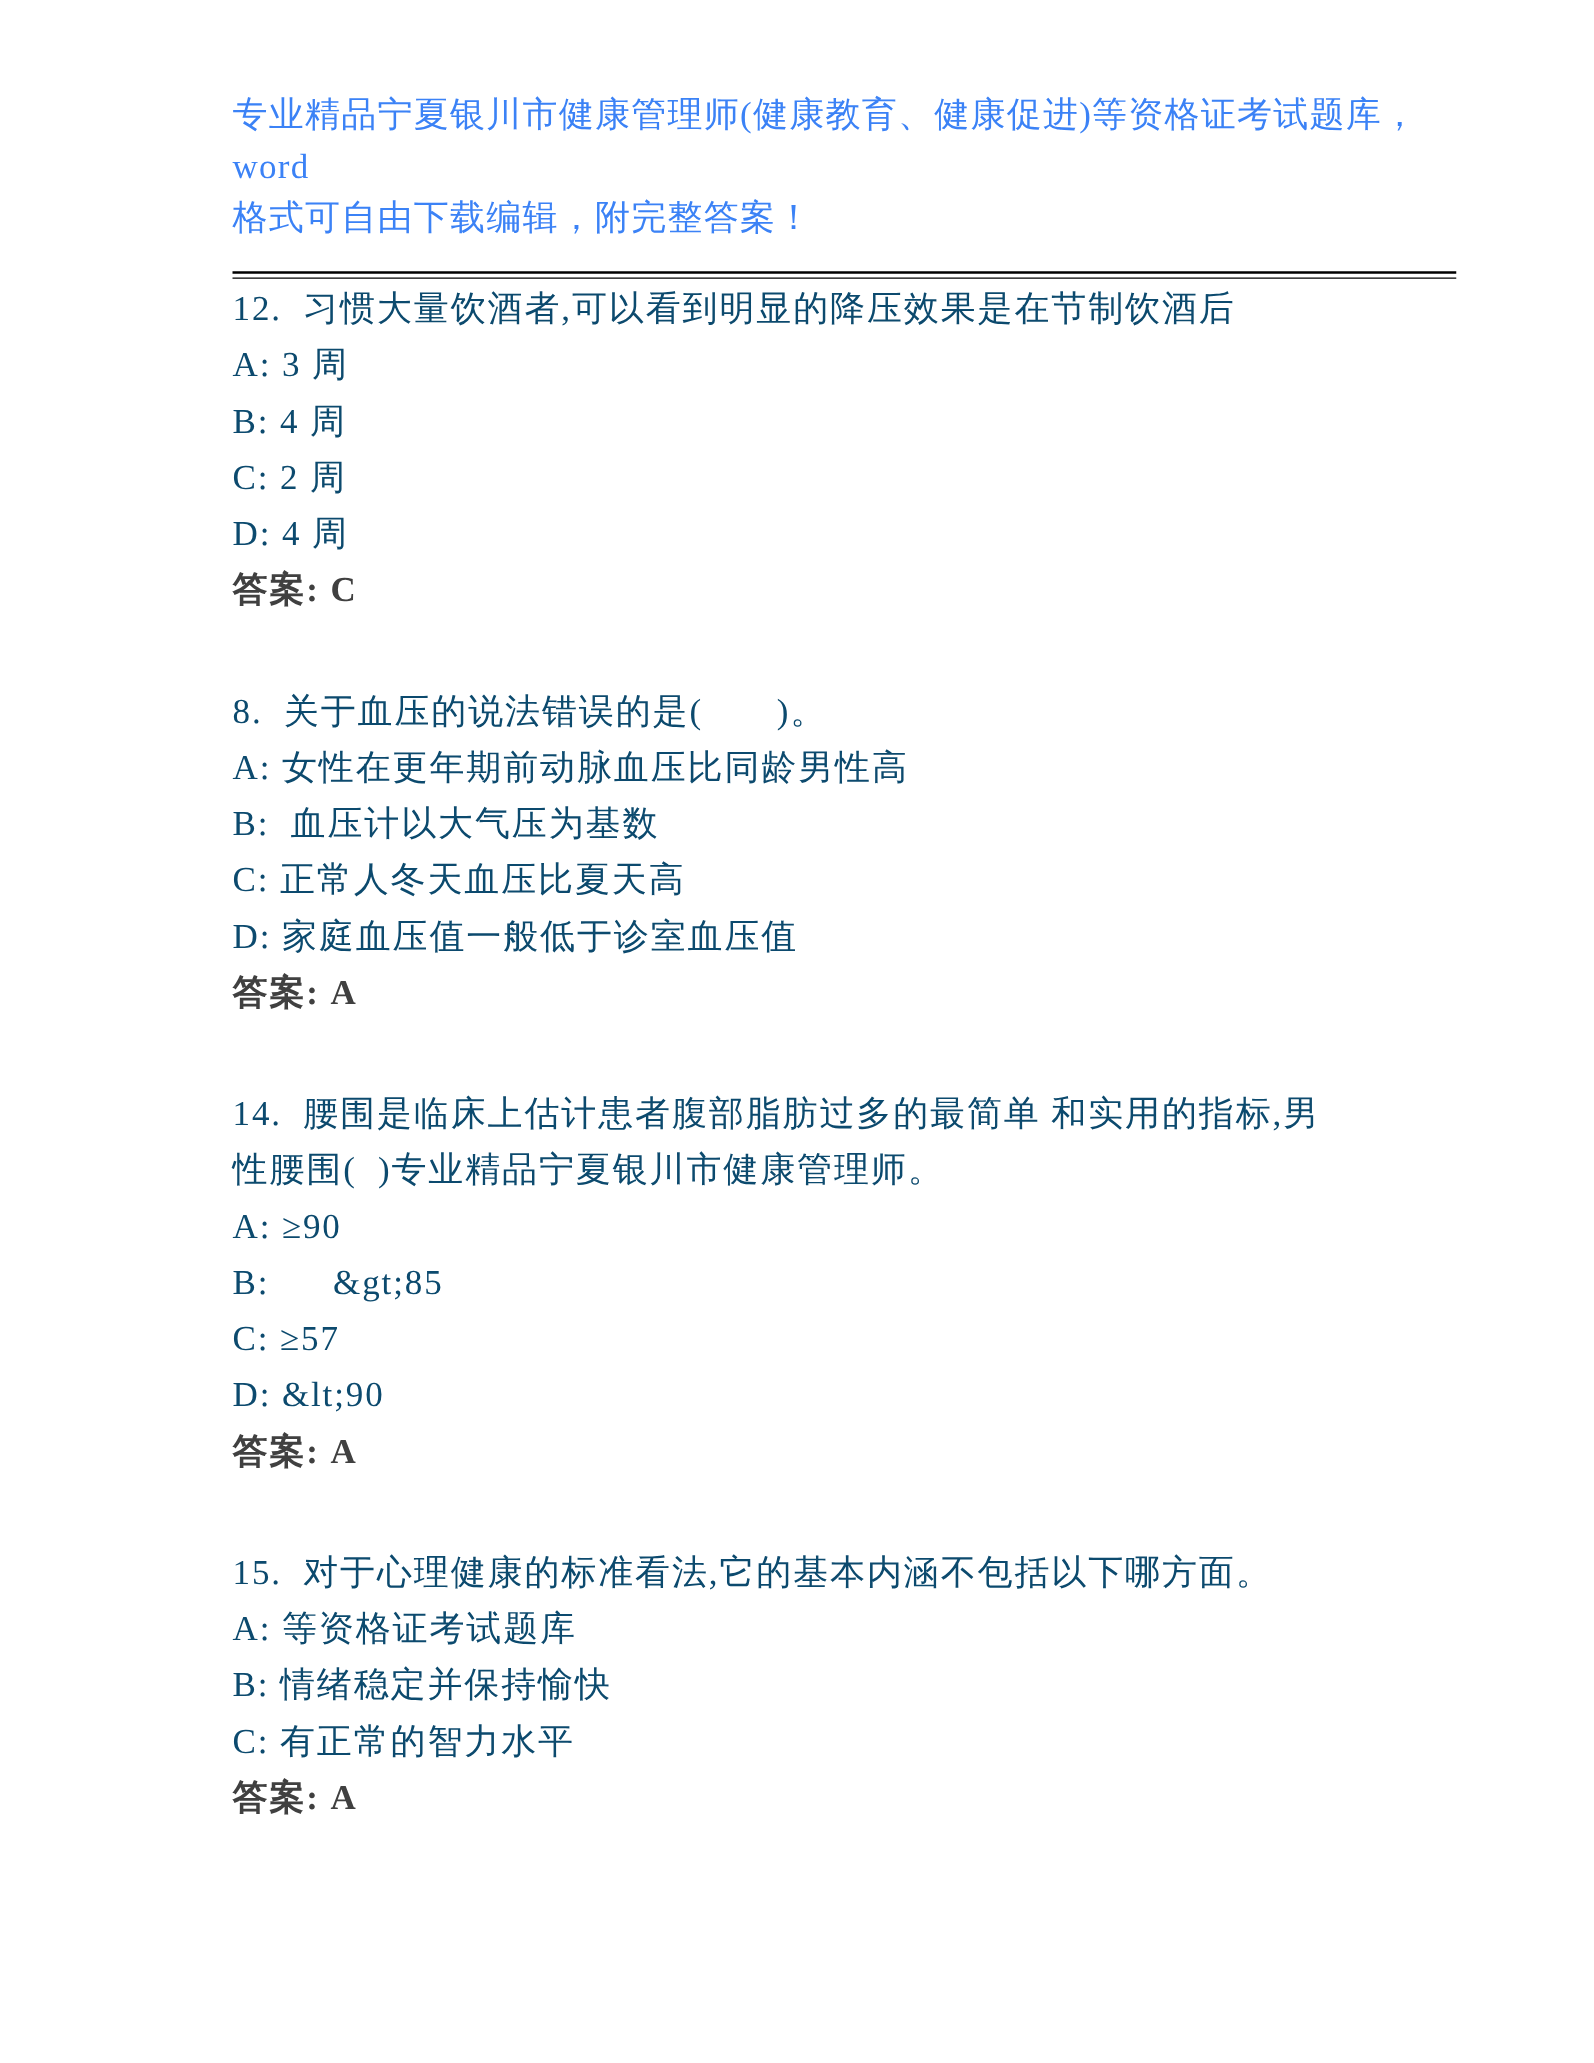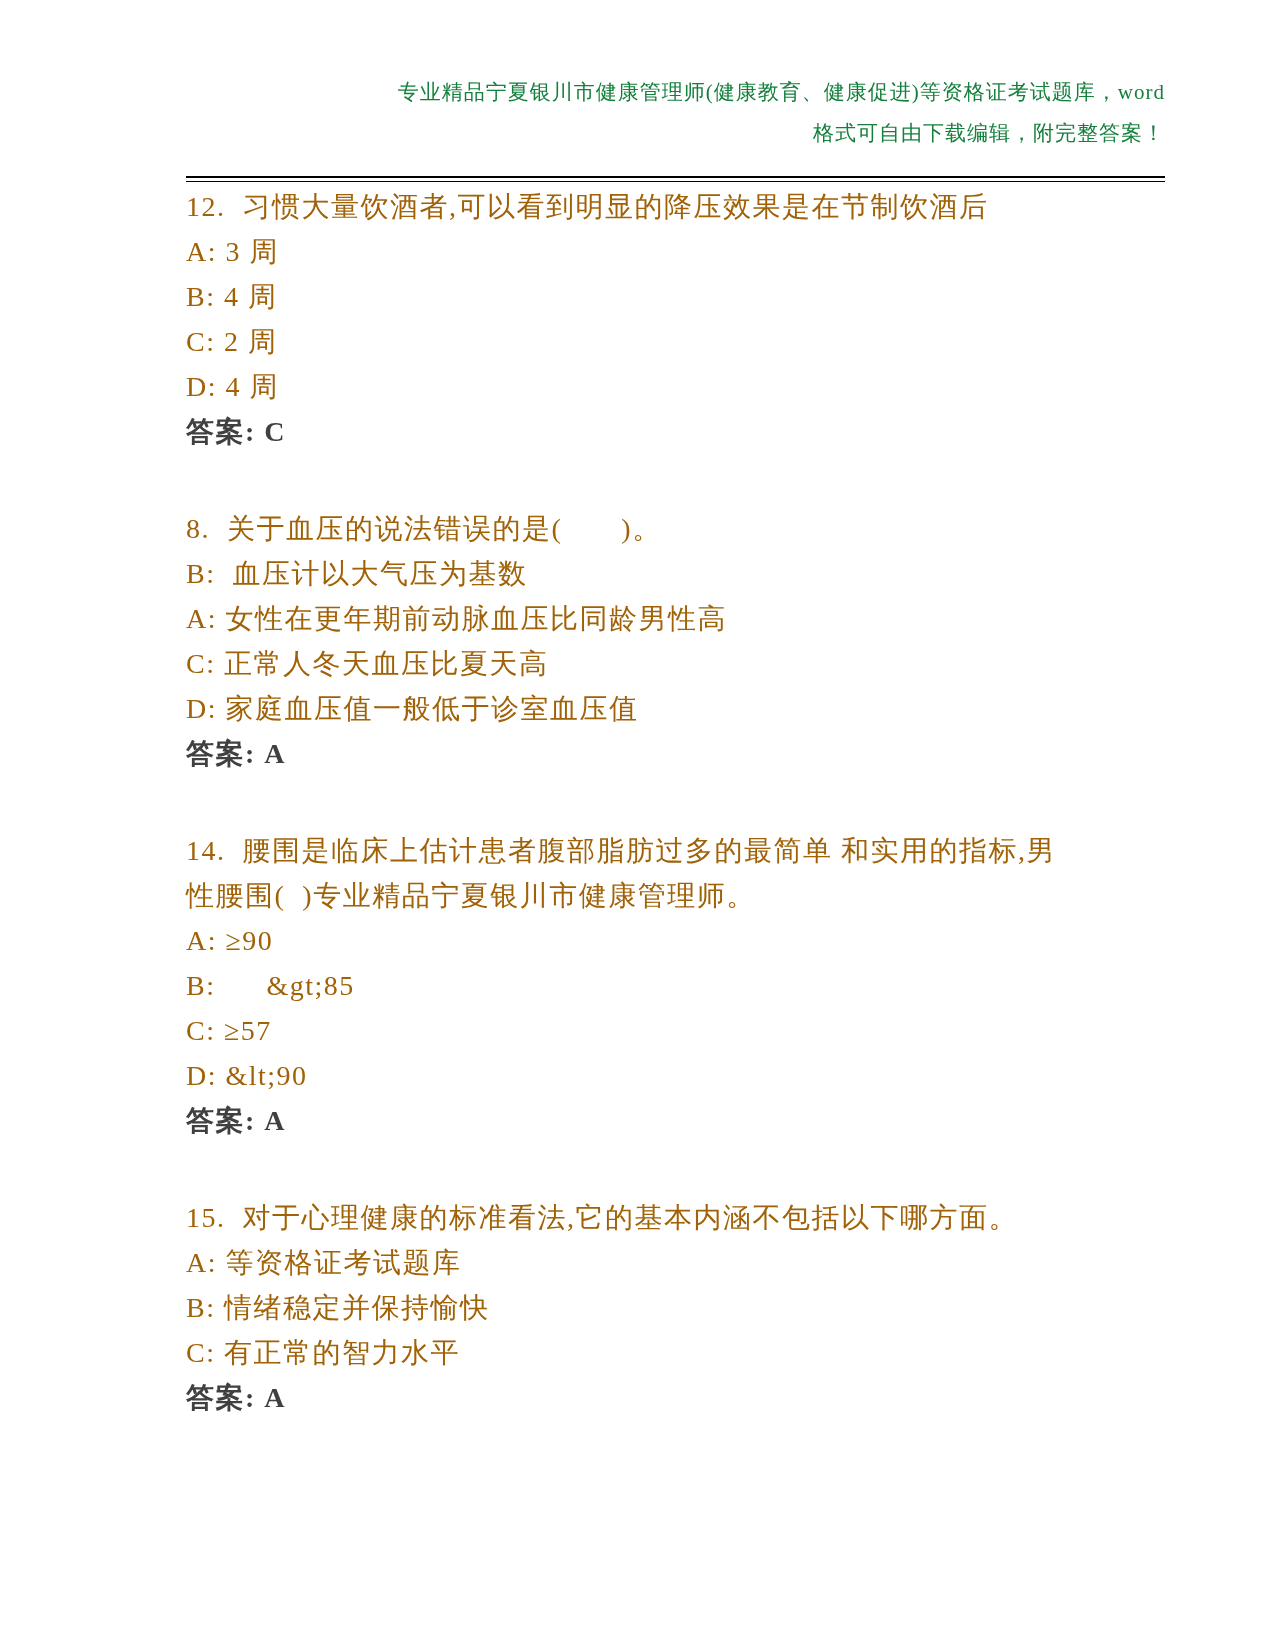--- a/index.html
+++ b/index.html
@@ -17,46 +17,45 @@
     box-sizing: border-box;
     font-family: "Liberation Serif", "DejaVu Serif", serif;
     color: #141414;
   }
   .doc {
     box-sizing: border-box;
     padding: 72px 110px 0 186px;
   }
   .header-note {
     margin: 0;
-    font-size: 21px;
+    font-size: 28px;
     line-height: 41px;
     letter-spacing: 1px;
     white-space: pre-wrap;
-    color: #15803d;
-    text-align: right;
+    color: #3b82f6;
   }
   .header-rule {
     margin-top: 22px;
     height: 3px;
     border-top: 2px solid #000;
     border-bottom: 1px solid #000;
   }
   section.question {
     margin: 0 0 52px 0;
   }
   section.question.first {
     margin-top: 2px;
   }
   .line {
     margin: 0;
     font-size: 28px;
     line-height: 45px;
     letter-spacing: 1.5px;
     white-space: pre-wrap;
-    color: #a16207;
+    color: #0c4a6e;
   }
   .ans {
     font-weight: bold;
     color: #404040;
   }
 </style>
 </head>
 <body>
 
 <div class="page">
@@ -70,22 +69,22 @@
       <p class="line qtext"><span>12.</span><span>  习惯大量饮酒者,可以看到明显的降压效果是在节制饮酒后</span></p>
       <p class="line opt"><span>A:</span><span> 3 周</span></p>
       <p class="line opt"><span>B:</span><span> 4 周</span></p>
       <p class="line opt"><span>C:</span><span> 2 周</span></p>
       <p class="line opt"><span>D:</span><span> 4 周</span></p>
       <p class="line ans"><span>答案: </span><span>C</span></p>
     </section>
 
     <section class="question">
       <p class="line qtext"><span>8.</span><span>  关于血压的说法错误的是(　　)。</span></p>
+      <p class="line opt"><span>A:</span><span> 女性在更年期前动脉血压比同龄男性高</span></p>
       <p class="line opt"><span>B:</span><span>  血压计以大气压为基数</span></p>
-      <p class="line opt"><span>A:</span><span> 女性在更年期前动脉血压比同龄男性高</span></p>
       <p class="line opt"><span>C:</span><span> 正常人冬天血压比夏天高</span></p>
       <p class="line opt"><span>D:</span><span> 家庭血压值一般低于诊室血压值</span></p>
       <p class="line ans"><span>答案: </span><span>A</span></p>
     </section>
 
     <section class="question">
       <p class="line qtext"><span>14.</span><span>  腰围是临床上估计患者腹部脂肪过多的最简单 和实用的指标,男
 性腰围(  )专业精品宁夏银川市健康管理师。</span></p>
       <p class="line opt"><span>A:</span><span> ≥90</span></p>
       <p class="line opt"><span>B:</span><span>      &amp;gt;85</span></p>

